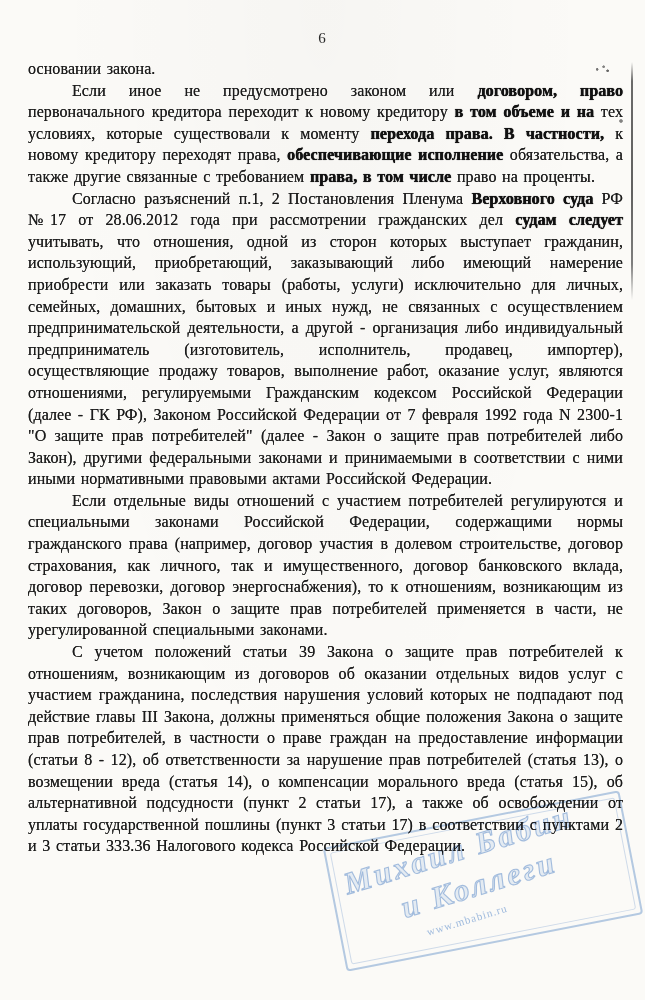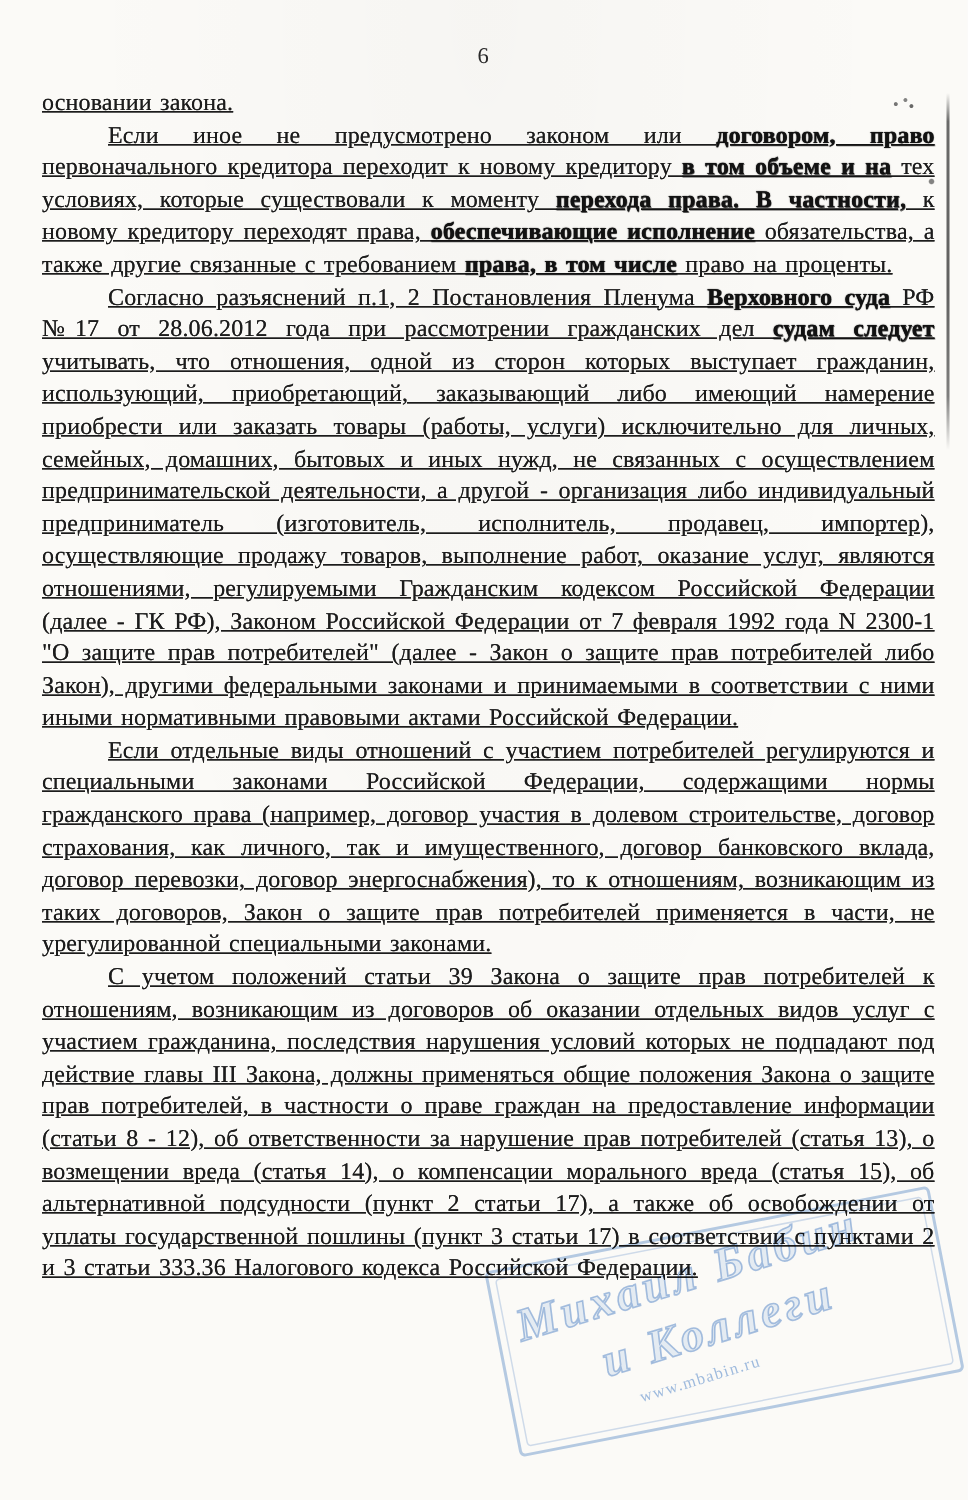--- a/index.html
+++ b/index.html
@@ -21,21 +21,20 @@
     position:absolute;top:30px;left:0;right:0;
     text-align:center;
     font-size:15px;color:#2a2a2a;
     letter-spacing:1px;
   }
   .doc-body{
     position:absolute;
     top:58px;left:28px;right:22px;
     font-size:16px;
     line-height:21.6px;
-    text-decoration:underline;
   }
   .para{
     margin:0;
     text-align:justify;
     word-spacing:1.5px;
     letter-spacing:0.1px;
     text-shadow:0 0 0.35px rgba(20,20,20,0.85);
   }
   .para.indent{text-indent:44px;}
   .smg{

